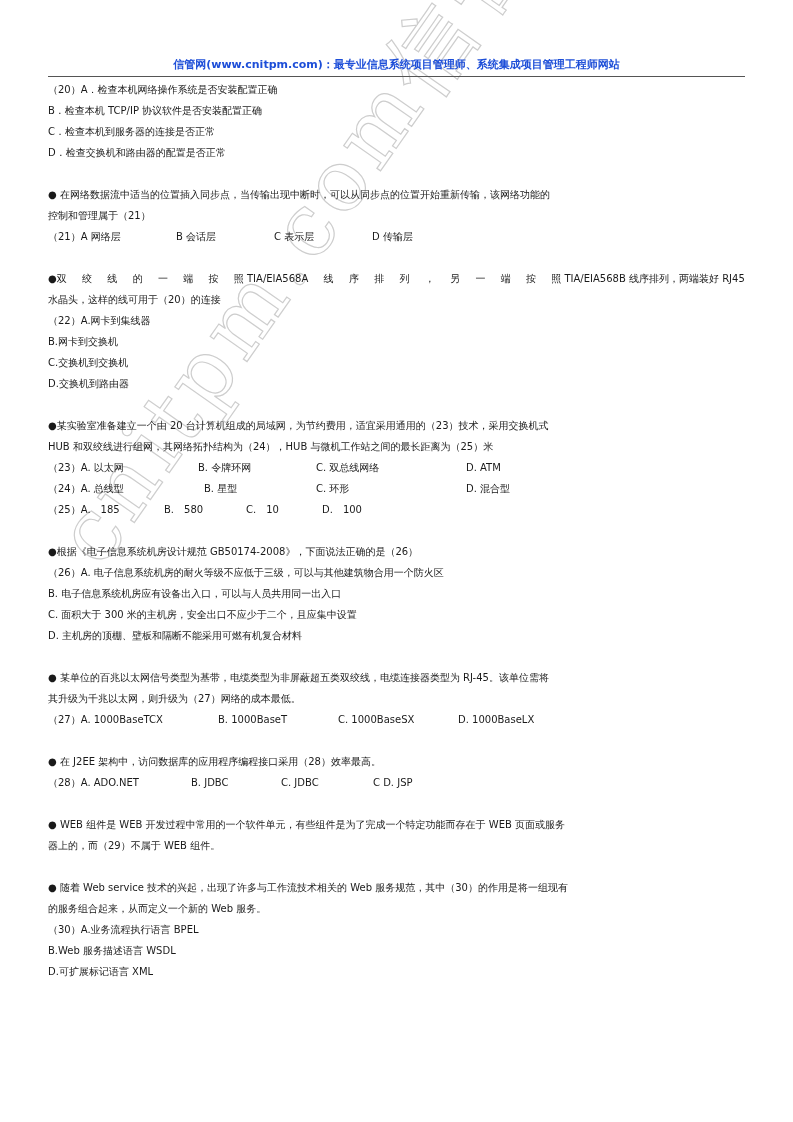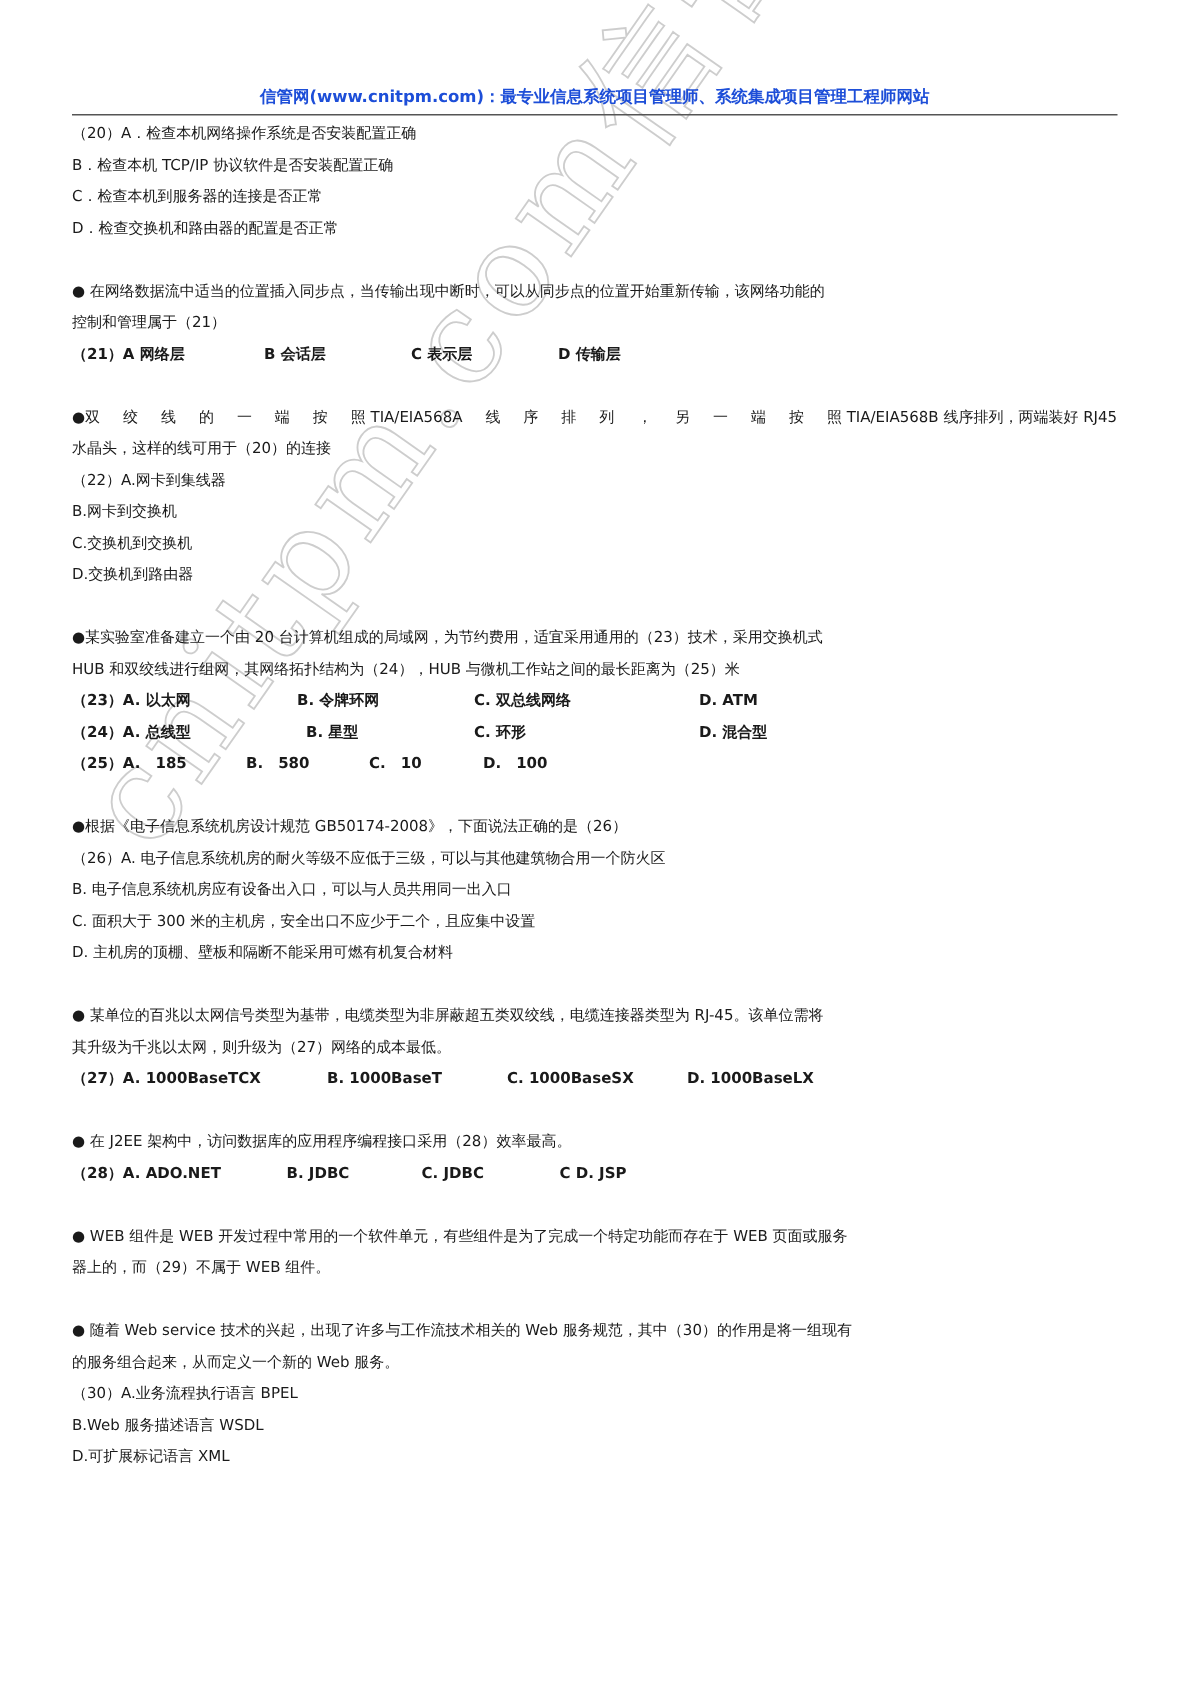--- a/index.html
+++ b/index.html
@@ -17,21 +17,21 @@
     .header-rule {
       position: absolute; left: 48px; top: 76px; width: 697px; height: 1px;
       background: #555555;
     }
     .content {
       position: absolute; left: 48px; top: 79px; width: 697px;
       font-size: 10px; line-height: 21px;
     }
     .line { white-space: nowrap; height: 21px; }
     .gap { height: 21px; }
-    .opts { display: flex; white-space: nowrap; height: 21px; font-weight: bold; }
+    .opts { display: flex; white-space: nowrap; height: 21px; }
     .opts span { display: inline-block; }
     .justify { display: flex; justify-content: space-between; white-space: nowrap; height: 21px; }
     .watermark {
       position: absolute; left: 30px; top: 520px;
       font-family: "DejaVu Serif", "Liberation Serif", serif;
       font-size: 86px; color: transparent;
       -webkit-text-stroke: 1.2px #c8c8c8;
       transform: rotate(-55deg); transform-origin: left top;
       white-space: nowrap; pointer-events: none; letter-spacing: 6px;
       opacity: 0.9;

